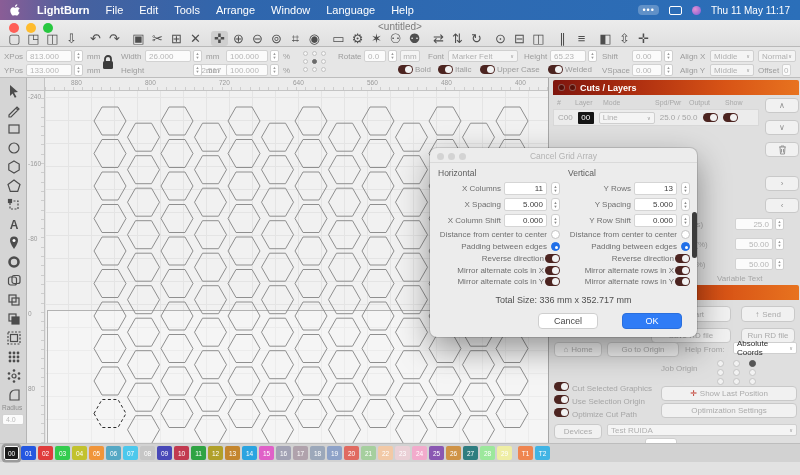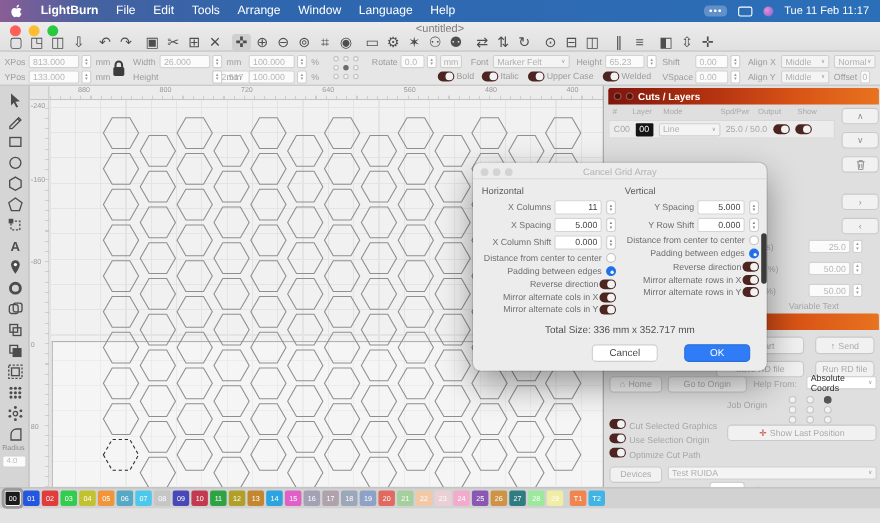--- a/index.html
+++ b/index.html
@@ -114,21 +114,21 @@
     <span class="mi">Edit</span>
     <span class="mi">Tools</span>
     <span class="mi">Arrange</span>
     <span class="mi">Window</span>
     <span class="mi">Language</span>
     <span class="mi">Help</span>
     <span id="menu-right">
       <span class="mb-chip">•••</span>
       <span class="mb-box"></span>
       <span class="mb-dot"></span>
-      <span>Tue 11 Feb 11:17</span>
+      <span>Thu 11 May 11:17</span>
     </span>
   </div>
 
   <div id="chrome" class="abs">
     <div class="tl abs" style="left:9px;background:#ff5f57"></div>
     <div class="tl abs" style="left:26px;background:#febc2e"></div>
     <div class="tl abs" style="left:43px;background:#28c840"></div>
     <div id="win-title" class="abs">&lt;untitled&gt;</div>
     <div id="main-toolbar" class="abs">
         <span class="tb-group">
@@ -662,20 +662,23 @@
         <i></i>
       </div>
 
     <span class="abs" style="left:5px;top:299px"><span class="tgl"></span><span class="rlbl" style="position:static;margin-left:3px">Cut Selected Graphics</span></span>
     <span class="abs" style="left:5px;top:312px"><span class="tgl"></span><span class="rlbl" style="position:static;margin-left:3px">Use Selection Origin</span></span>
     <span class="abs" style="left:5px;top:325px"><span class="tgl"></span><span class="rlbl" style="position:static;margin-left:3px">Optimize Cut Path</span></span>
     <div class="btn" style="left:112px;top:308px;width:136px;height:15px">
         <span style="color:#c0392b">✛</span>
         <span>Show Last Position</span>
       </div>
+    <div class="btn" style="left:112px;top:325px;width:136px;height:15px">
+        <span>Optimization Settings</span>
+      </div>
 
     <div class="btn" style="left:5px;top:346px;width:48px;height:15px">
         <span>Devices</span>
       </div>
     <span class="selbox" style="left:58px;top:346px;width:190px">
         <span>Test RUIDA</span>
         <span class="car">∨</span>
       </span>
 
     <div class="abs" style="left:96px;top:360px;width:32px;height:13px;background:#fff;border:1px solid #cfcfcf;border-radius:3px 3px 0 0"><span></span></div>
@@ -771,20 +774,28 @@
         </div>
       <div class="trow">
           <span class="tlabel">Mirror alternate cols in Y</span>
           <span class="tgl ttgl"></span>
         </div>
     </div>
 
     <div class="dcol" style="left:134px">
       <div class="dhead">Vertical</div>
       <div class="drow">
+          <span class="dlabel">Y Rows</span>
+          <input class="dfld" readonly="" value="13" style="">
+          <span class="dspin">
+            <span>▲</span>
+            <span>▼</span>
+          </span>
+        </div>
+      <div class="drow">
           <span class="dlabel">Y Spacing</span>
           <input class="dfld" readonly="" value="5.000" style="">
           <span class="dspin">
             <span>▲</span>
             <span>▼</span>
           </span>
         </div>
       <div class="drow">
           <span class="dlabel">Y Row Shift</span>
           <input class="dfld" readonly="" value="0.000" style="">

